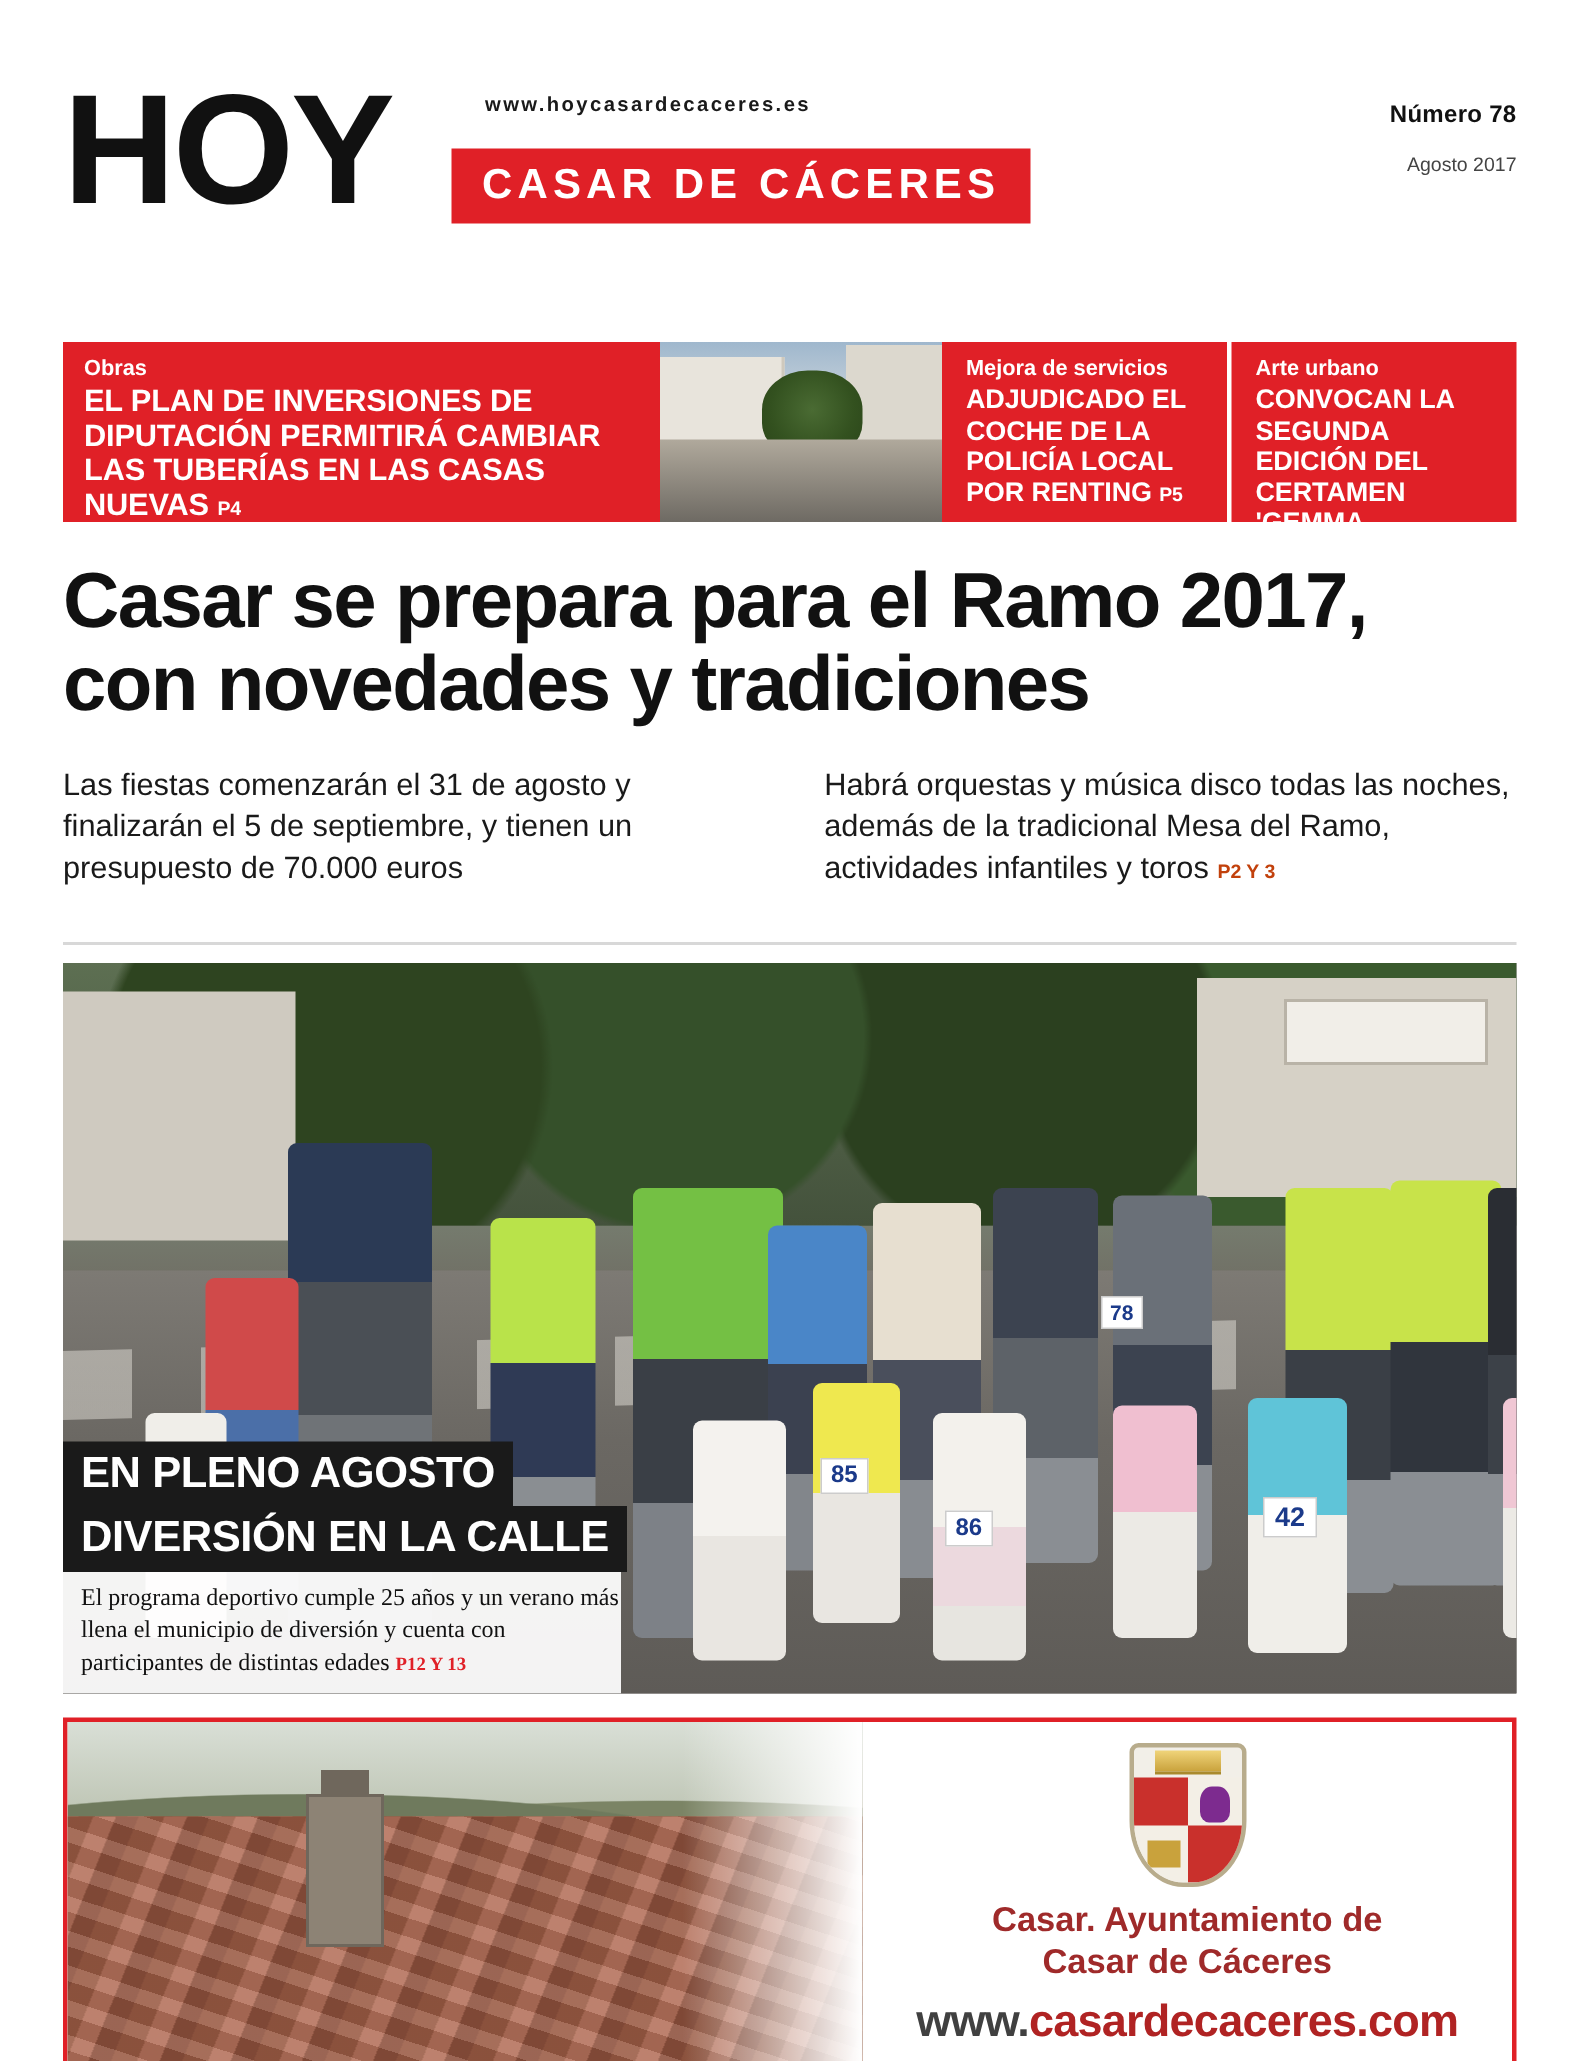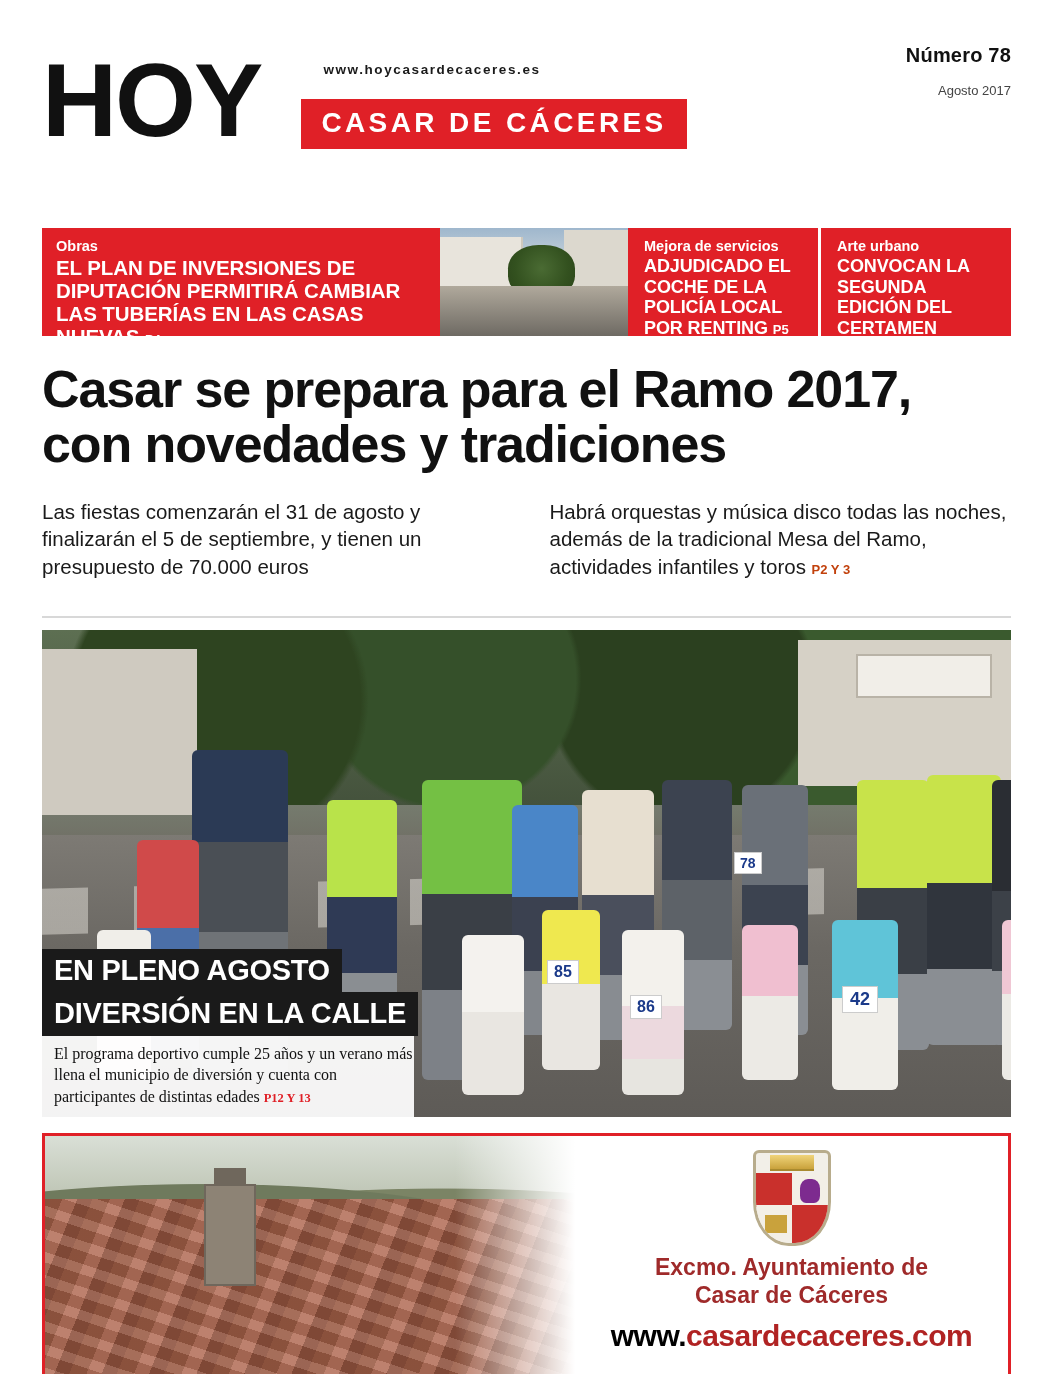--- a/index.html
+++ b/index.html
@@ -55,35 +55,36 @@
     padding: 8px 20px 10px 20px;
     display: inline-block;
   }
   .issue-box {
     position: absolute;
     right: 0;
     top: 44px;
     text-align: right;
   }
   .issue-num {
-    font-size: 20px;
+    font-size: 16px;
     font-weight: bold;
     color: #111;
     letter-spacing: .2px;
+    margin-top: 24px;
   }
   .issue-date {
     font-size: 13px;
     color: #444;
     margin-top: 16px;
   }
 
   
   .strip {
     display: flex;
-    height: 108px;
+    height: 120px;
     margin-top: 43px;
   }
   .strip-left {
     background: #e02027;
     color: #fff;
     width: 398px;
     padding: 10px 14px 0 14px;
   }
   .strip-kicker {
     font-size: 14.5px;
@@ -274,21 +275,21 @@
     color: #9f2a2a;
     line-height: 1.2;
   }
   .ad-url {
     margin-top: 10px;
     font-size: 30px;
     font-weight: bold;
     color: #b02323;
     letter-spacing: -0.5px;
   }
-  .ad-url .green { color: #000000; text-align: right; }
+  .ad-url .green { color: #404040; text-align: right; }
 </style>
 </head>
 <body>
 
 <div class="page">
 
   <div class="masthead">
     <div class="logo-hoy">HOY</div>
     <div class="masthead-mid">
       <div class="site-url">www.hoycasardecaceres.es</div>
@@ -390,19 +391,19 @@
     <div class="ad-right">
       <div class="shield">
         <div class="crown"></div>
         <div class="q1"></div>
         <div class="q2"></div>
         <div class="q3"></div>
         <div class="q4"></div>
         <div class="lion"></div>
         <div class="castle"></div>
       </div>
-      <div class="ad-title">Excmo. Ayuntamiento de</div>
+      <div class="ad-title">Casar. Ayuntamiento de</div>
       <div class="ad-title">Casar de Cáceres</div>
       <div class="ad-url"><span class="green">www.</span><span>casardecaceres</span><span>.com</span></div>
     </div>
   </div>
 
 </div>
 
 </body></html>

